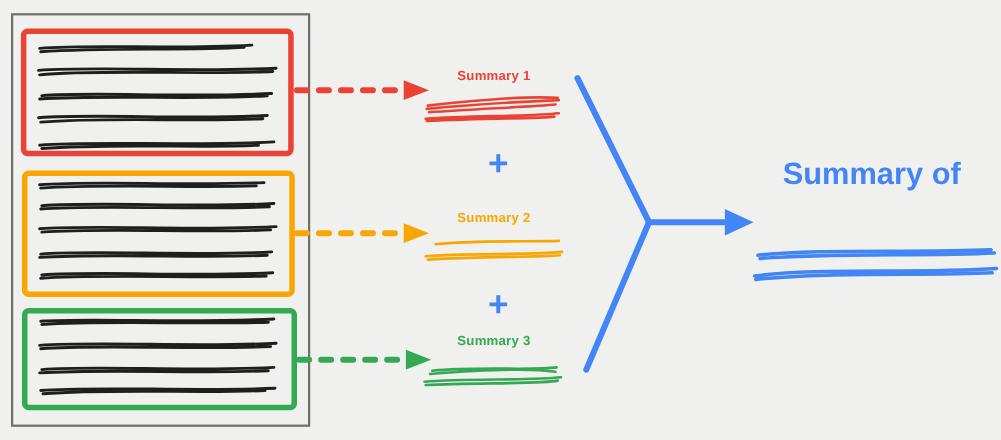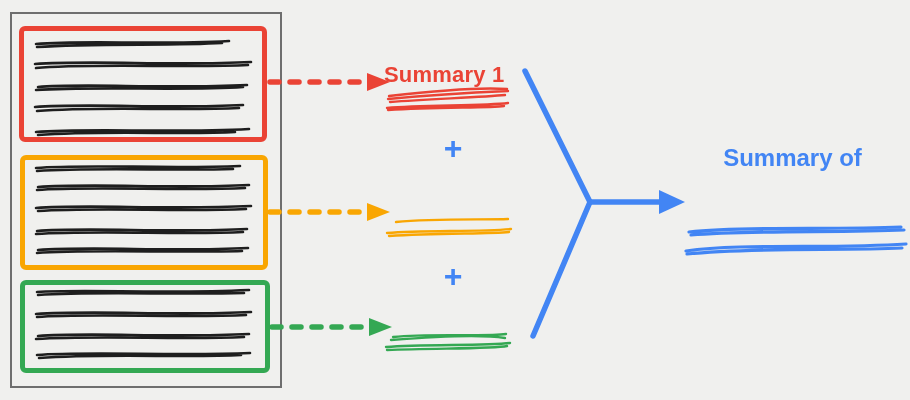--- a/index.html
+++ b/index.html
@@ -41,22 +41,22 @@
   .dashed-arrow.red    { left: 264px; top: 71px;  color: var(--color-red, #EA4335); }
   .dashed-arrow.orange { left: 264px; top: 201px; color: var(--color-orange, #F9A602); }
   .dashed-arrow.green  { left: 266px; top: 316px; color: var(--color-green, #34A853); }
   .dashed-arrow line { stroke: currentColor; stroke-width: 5.5; stroke-dasharray: 9 11; stroke-linecap: round; }
   .dashed-arrow polygon { fill: currentColor; }
 
   
   .summary-label {
     position: absolute;
     left: 384px; width: 130px;
-    text-align: left;
-    font-size: 22px;
+    text-align: center;
+    font-size: 12px;
     font-weight: 600;
     letter-spacing: 0.2px;
     white-space: nowrap;
   }
   .summary-label.red    { top: 62px;  color: var(--color-red, #EA4335); }
   .summary-label.orange { top: 191px; color: var(--color-orange, #F9A602); }
   .summary-label.green  { top: 303px; color: var(--color-green, #34A853); }
 
   .summary-scribble { position: absolute; }
   .summary-scribble.red    { left: 384px; top: 84px; color: var(--color-red, #EA4335); }
@@ -79,21 +79,21 @@
   .merge-arrow { position: absolute; left: 512px; top: 58px; color: var(--color-blue, #4285F4); }
   .merge-arrow path { stroke: currentColor; stroke-width: 5.5; fill: none; stroke-linecap: round; stroke-linejoin: round; }
   .merge-arrow polygon { fill: currentColor; }
 
   
   .result-title {
     position: absolute;
     left: 685px; top: 138px; width: 215px;
     text-align: center;
     color: var(--color-blue, #4285F4);
-    font-size: 24px;
+    font-size: 28px;
     font-weight: 700;
     line-height: 40px;
     white-space: nowrap;
   }
   .result-scribble { position: absolute; left: 682px; top: 221px; color: var(--color-blue, #4285F4); }
   .result-scribble path { stroke: currentColor; stroke-width: 3.2; fill: none; stroke-linecap: round; }
 </style>
 </head>
 <body>
 
@@ -145,27 +145,29 @@
   </svg>
 
   <div class="summary-label red">Summary 1</div>
   <svg class="summary-scribble red" width="128" height="28" viewBox="0 0 128 28">
     <path d="M5 12 C40 8 95 3 123 5 M4 15 C45 11 100 8 124 7 M6 18 C50 15 100 13 121 11"></path>
     <path d="M3 24 C40 21 100 22 124 19 M4 26 C55 23 105 24 120 22"></path>
   </svg>
 
   <div class="plus-sign first">+</div>
 
+  <div class="summary-label orange">Summary 2</div>
   <svg class="summary-scribble orange" width="130" height="28" viewBox="0 0 130 28">
     <path d="M12 8 C50 4 100 6 124 5"></path>
     <path d="M3 19 C40 16 95 18 127 15 M5 22 C55 19 105 20 125 18"></path>
   </svg>
 
   <div class="plus-sign second">+</div>
 
+  <div class="summary-label green">Summary 3</div>
   <svg class="summary-scribble green" width="128" height="28" viewBox="0 0 128 28">
     <path d="M9 8 C50 4 100 8 122 5 M7 11 C45 8 95 5 121 9"></path>
     <path d="M2 18 C40 15 100 17 126 14 M3 21 C50 19 110 20 123 17"></path>
   </svg>
 
   <svg class="merge-arrow" width="180" height="290" viewBox="0 0 180 290">
     <path d="M13 13 L78 144"></path>
     <path d="M21 278 L78 144"></path>
     <path d="M78 144 L148 144"></path>
     <polygon points="147,132 173,144 147,156"></polygon>

